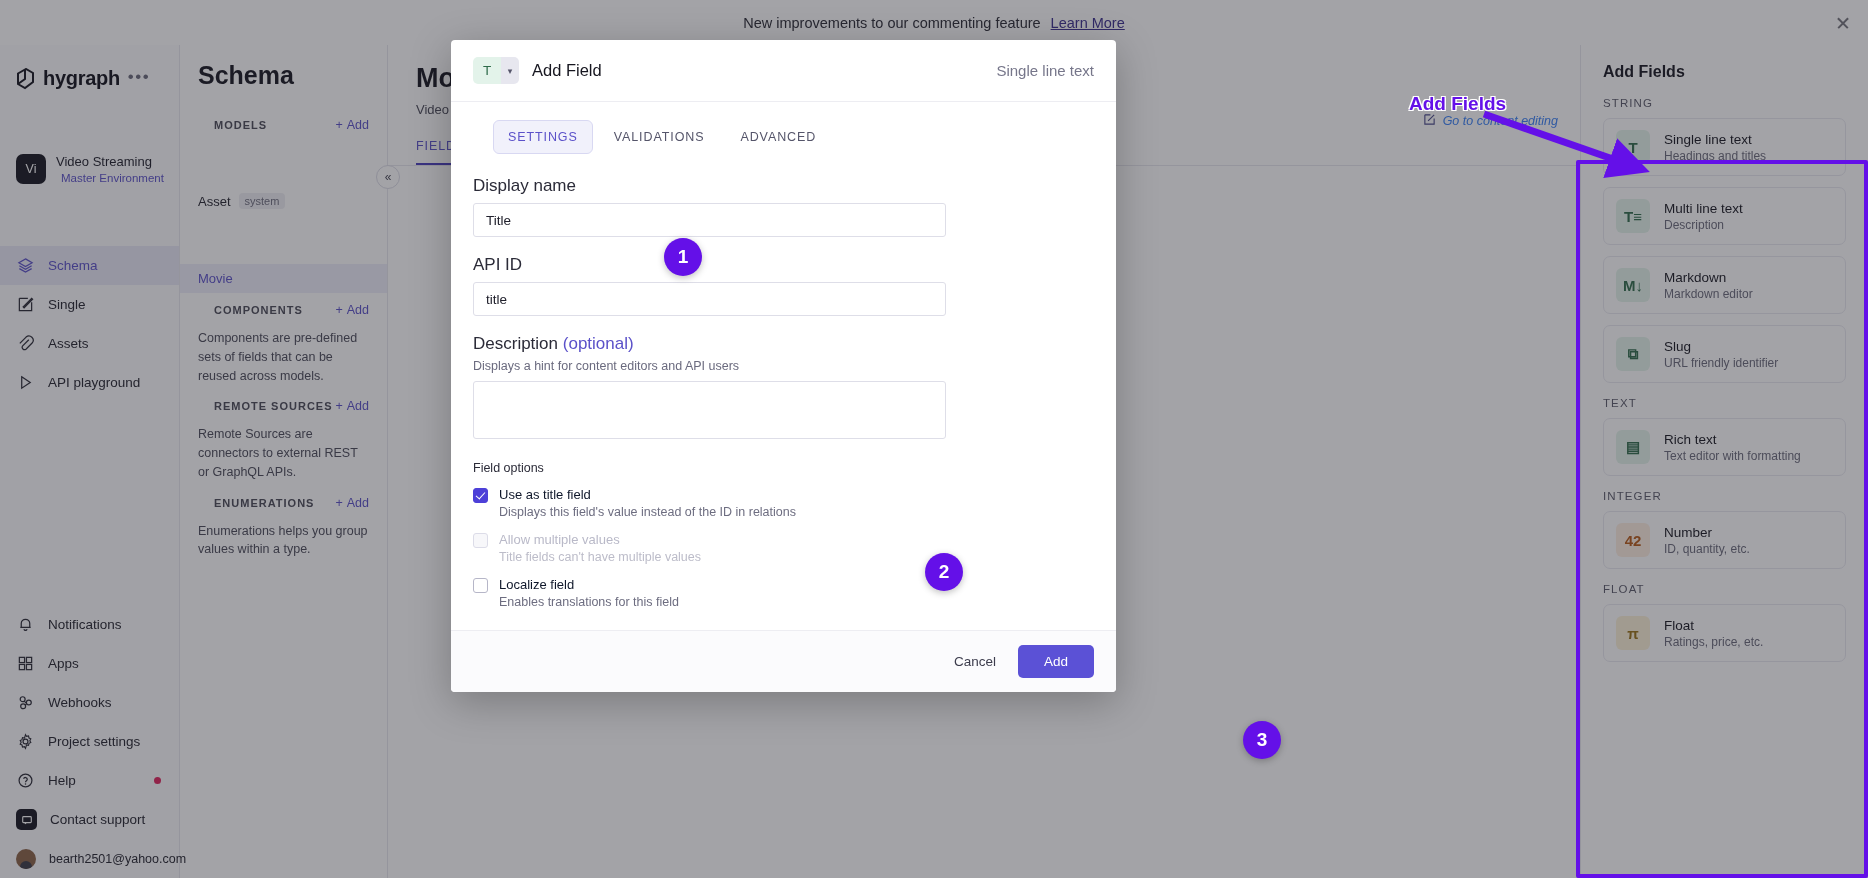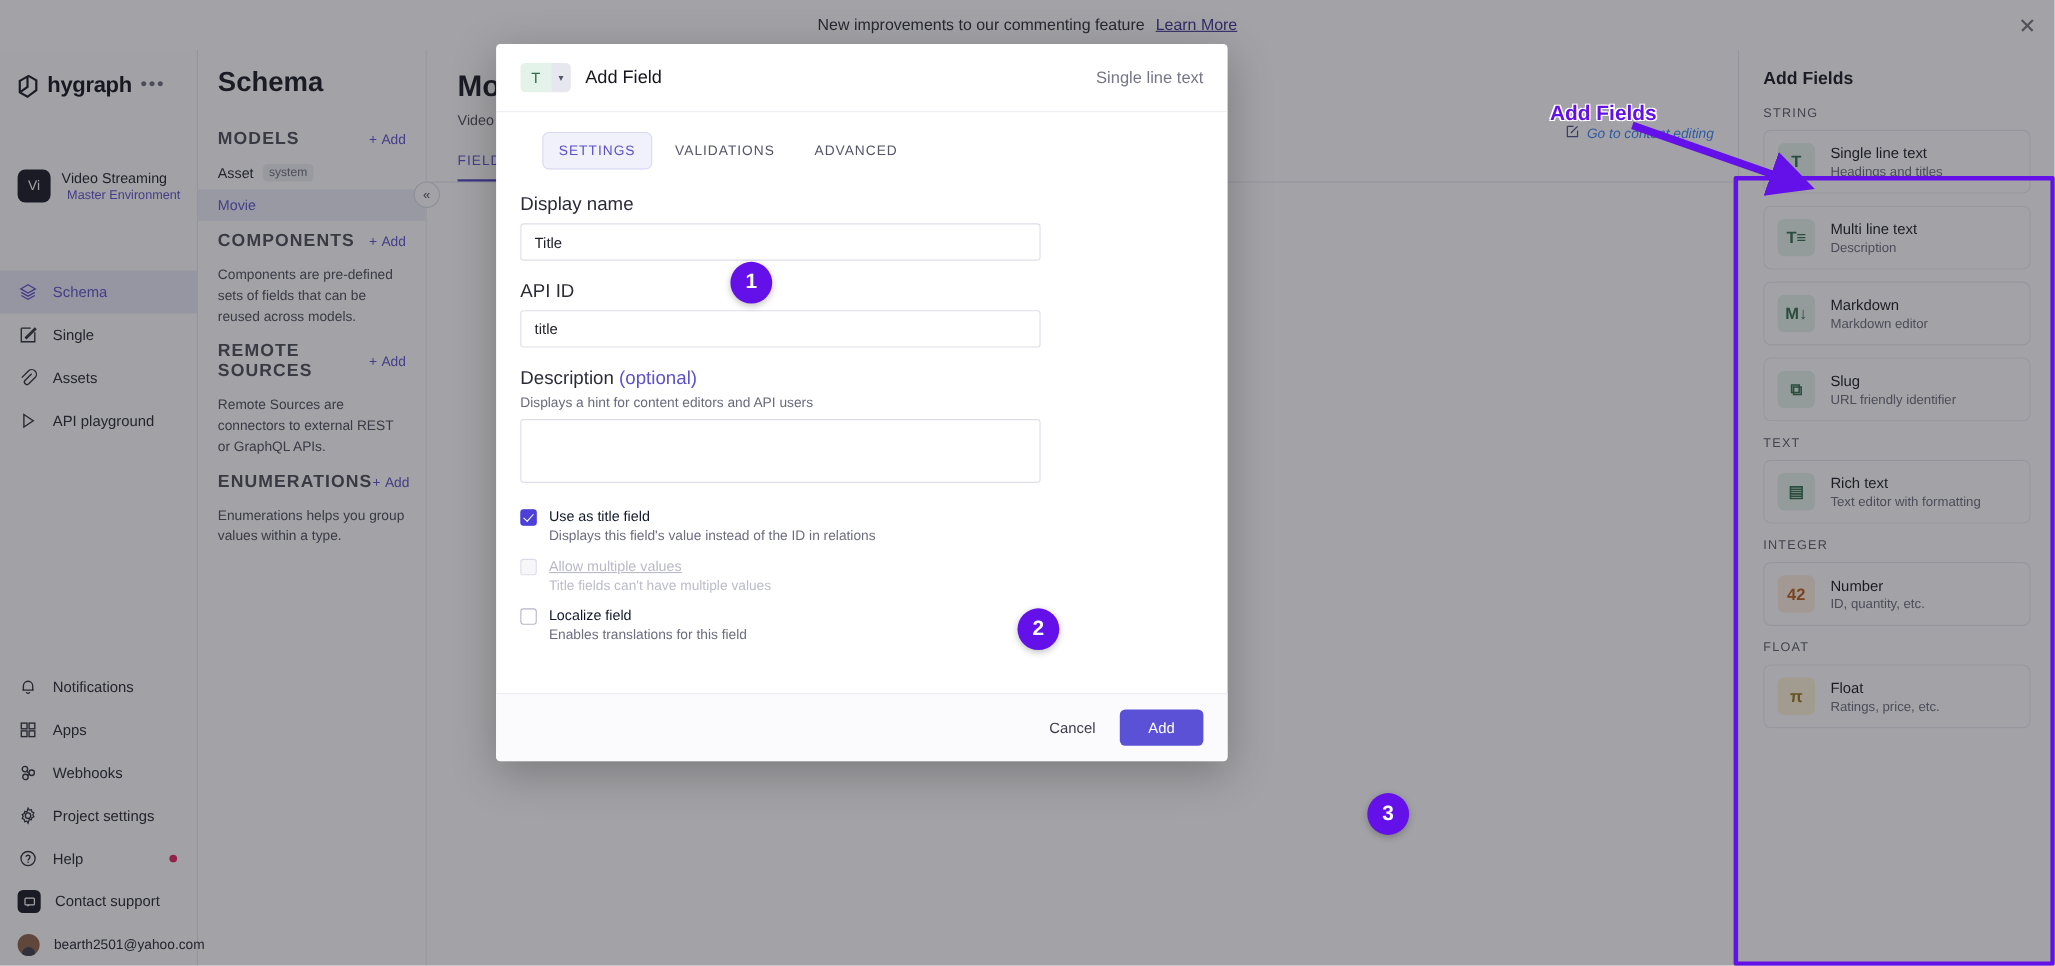--- a/index.html
+++ b/index.html
@@ -80,23 +80,23 @@
   
   .schema-col {
     width: 208px; flex: 0 0 208px; background: #ffffff;
     border-right: 1px solid #e7e7ee; padding: 16px 0 0 0; overflow: hidden;
   }
   .schema-title { font-size: 25px; font-weight: 700; color: #16161f; padding: 0 18px 18px 18px; }
   .sec-head {
     display: flex; align-items: center; justify-content: space-between;
     padding: 10px 18px 6px 18px;
   }
-  .sec-label { font-size: 16px; letter-spacing: 1px; color: #4a4a57; font-weight: 600; }
+  .sec-label { font-size: 11px; letter-spacing: 1px; color: #4a4a57; font-weight: 600; margin-left: 16px; }
   .sec-add { font-size: 12.5px; color: #5b51c9; display: flex; align-items: center; gap: 4px; cursor: pointer; }
-  .model-row { display:flex; align-items:center; gap:8px; padding: 7px 18px; font-size: 13px; color: #25252f; cursor:pointer;}
+  .model-row { display:flex; align-items:center; gap:8px; padding: 7px 18px; font-size: 13px; color: #25252f; cursor:pointer;margin-top:48px;}
   .model-row.sel { background: #eeeefa; color:#5b51c9; }
   .tag-system { font-size: 11px; background: #eeeef3; color:#6e6e7e; border-radius: 4px; padding: 2px 6px;}
   .sec-desc { font-size: 12.5px; color: #4b4b59; line-height: 1.5; padding: 6px 18px 4px 18px; }
 
   
   .main-col { flex: 1; background: #ffffff; position: relative; min-width: 0; padding: 18px 0 0 0;}
   .collapse-btn {
     position: absolute; left: -12px; top: 120px; width: 24px; height: 24px; border-radius: 50%;
     border: 1px solid #dcdce6; background: #fff; color: #4a4a57; font-size: 12px;
     display: flex; align-items: center; justify-content: center; cursor: pointer; z-index: 3;
@@ -186,21 +186,21 @@
   }
   .cbx.checked { background: #4d40d8; border-color: #4d40d8; }
   .cbx.checked:after {
     content: ''; position: absolute; left: 4px; top: 1px; width: 4px; height: 8px;
     border: solid #fff; border-width: 0 1.8px 1.8px 0; transform: rotate(42deg);
   }
   .cbx.dis { border-color: #dcdce8; background: #f7f7fa; cursor: default;}
   .opt-texts { display: flex; flex-direction: column; gap: 3px;}
   .opt-name { font-size: 13px; color: #0f172a; }
   .opt-sub { font-size: 12.5px; color: #6d6d80; }
-  .opt-row.disabled .opt-name { color: #b9b9c8; text-decoration: underline; }
+  .opt-row.disabled .opt-name { color: #b9b9c8; }
   .opt-row.disabled .opt-sub { color: #bcbcc9; }
 
   .modal-foot {
     height: 62px; flex: 0 0 62px; border-top: 1px solid #ededf2; background: #fbfbfd;
     display: flex; align-items: center; justify-content: flex-end; gap: 22px; padding: 0 22px;
   }
   .btn-cancel { font-size: 13.5px; color: #3c3c4c; background: none; border: none; cursor: pointer; font-family: inherit;}
   .btn-add {
     background: #5b51d6; color: #fff; border: none; border-radius: 5px;
     padding: 9px 26px; font-size: 13.5px; cursor: pointer; font-family: inherit;
@@ -530,20 +530,21 @@
       <div class="grp">
         <div class="f-label">
           <span>Description</span>
           <span class="opt">(optional)</span>
         </div>
         <div class="f-hint">Displays a hint for content editors and API users</div>
         <textarea class="f-textarea" placeholder="" style=""></textarea>
       </div>
 
       <div>
+        <div class="opts-title">Field options</div>
 
         <div class="opt-row">
           <span class="cbx checked"></span>
           <span class="opt-texts">
             <span class="opt-name">Use as title field</span>
             <span class="opt-sub">Displays this field's value instead of the ID in relations</span>
           </span>
         </div>
 
         <div class="opt-row disabled">

